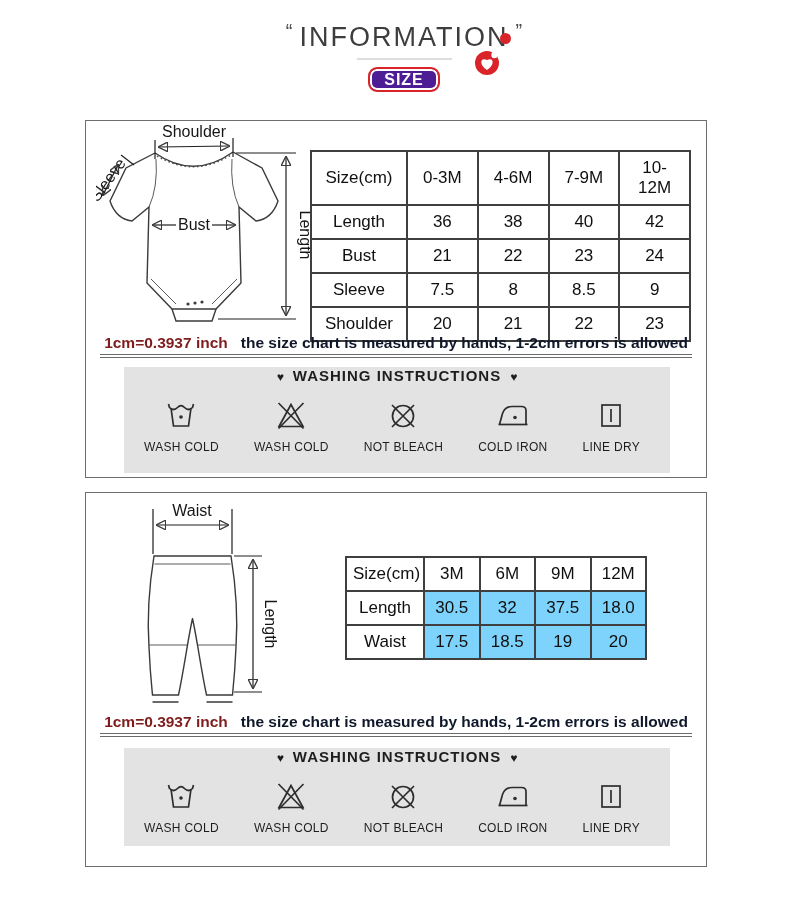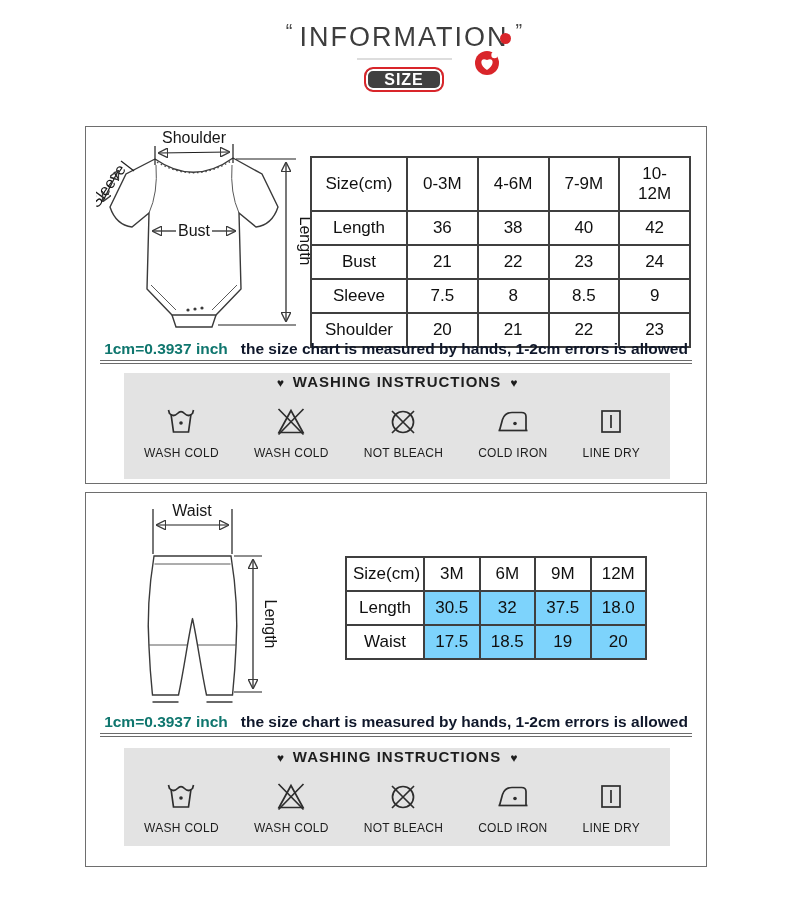--- a/index.html
+++ b/index.html
@@ -10,27 +10,27 @@
   }
   
   .hdr { position:absolute; top:20px; left:4px; width:100%; text-align:center; }
   .hdr-line { font-size:27px; color:#3d3d3d; letter-spacing:2px; white-space:nowrap; }
   .q { font-size:20px; color:#4a4a4a; vertical-align:8px; margin:0 7px; letter-spacing:0; }
   .red-dot { position:absolute; left:500px; top:33px; width:11px; height:11px;
     border-radius:50%; background:#d9252a; }
   .hdr-underline { width:95px; height:2px; background:#dddddd; margin:5px auto 7px; }
   .heart-badge { position:absolute; left:474px; top:50px; width:26px; height:26px; }
   .size-badge {
-    width:80px; margin:6px auto; background:#404040; border:2px solid #d9252a;
+    width:72px; margin:6px auto; background:#4c1d95; border:2px solid #d9252a;
     box-shadow:inset 0 0 0 2px #fff; border-radius:9px; color:#fff; font-weight:bold;
     font-size:16px; letter-spacing:1px; text-align:center; padding:2px 0; line-height:17px;
   }
   
   .panel { position:absolute; left:85px; width:622px; border:1px solid #6e6e6e; background:#fff; }
-  #panel1 { top:126px; height:358px; }
+  #panel1 { top:120px; height:358px; }
   #panel2 { top:492px; height:375px; }
   .diagram { position:absolute; }
   #diagram1 { left:10px; top:4px; }
   #diagram2 { left:55px; top:6px; }
   .diagram path, .diagram rect { fill:none; stroke:#3a3a3a; stroke-width:1.4; }
   .diagram .arrow { stroke:#1f1f1f; stroke-width:1.2; }
   .diagram .rib { stroke:#4a4a4a; }
   .diagram .seam { stroke:#5a5a5a; stroke-width:1; }
   .diagram text { fill:#161616; font-size:16px; font-family:"Liberation Sans",sans-serif; stroke:none; }
   
@@ -43,21 +43,21 @@
   #table1 th, #table1 td { height:33px; }
   #table1 col.c0 { width:96px; }
   #table2 { left:259px; top:63px; width:302px; }
   #table2 th, #table2 td { height:32px; }
   #table2 col.c0 { width:78px; }
   #table2 td.gray { background:#7dd3fc; }
   
   .note { position:absolute; left:0; width:100%; text-align:center; font-size:15.5px; font-weight:bold; white-space:nowrap; }
   #note1 { top:213px; } #note2 { top:220px; }
   .note-inner { display:inline-block; border-bottom:4px double #6b6b6b; padding:0 4px 2px; }
-  .note-bold { color:#0f766e; margin-right:13px; }
+  .note-bold { color:#7f1d1d; margin-right:13px; }
   .note-red { color:#0f172a; }
   
   .wash-bar { position:absolute; left:38px; width:546px; background:#e3e3e3; }
   #bar1 { top:246px; height:106px; }
   #bar2 { top:255px; height:98px; }
   .wash-title { text-align:center; font-weight:bold; font-size:15px;
     letter-spacing:1px; color:#1d1d1d; white-space:nowrap; }
   .wash-title .heart { font-size:12px; margin:0 9px; letter-spacing:0; }
   .wash-icons { display:flex; justify-content:space-between; padding:13px 30px 0 20px; }
   .wash-item { text-align:left; }

